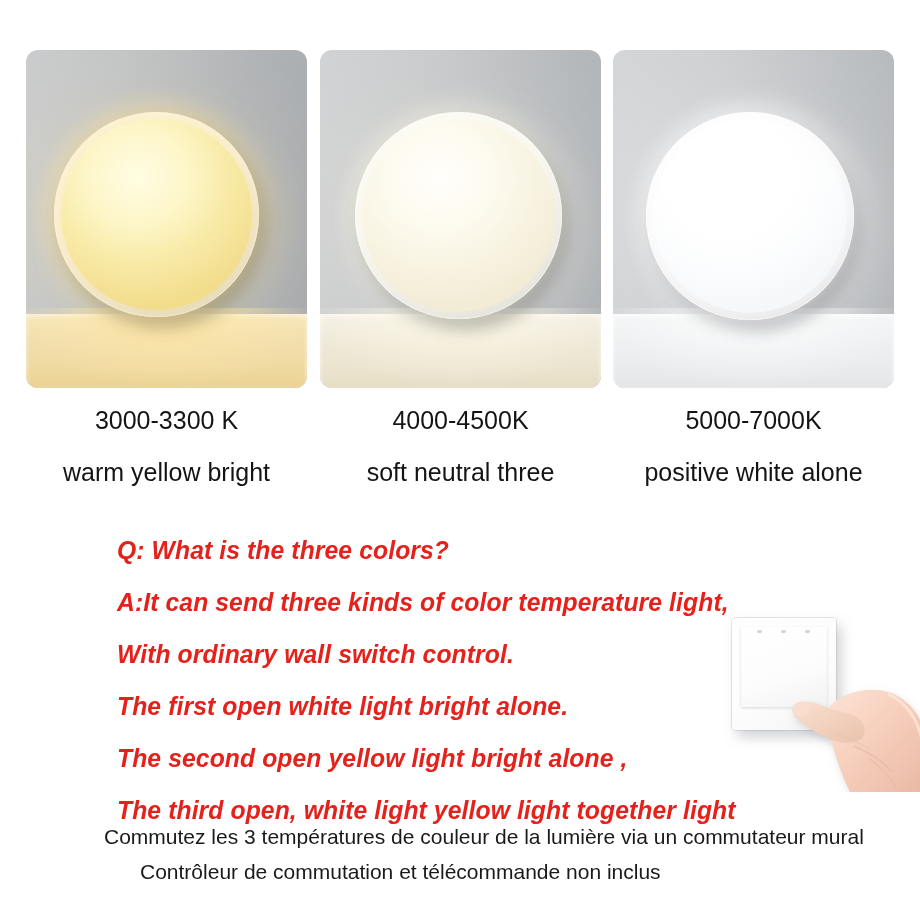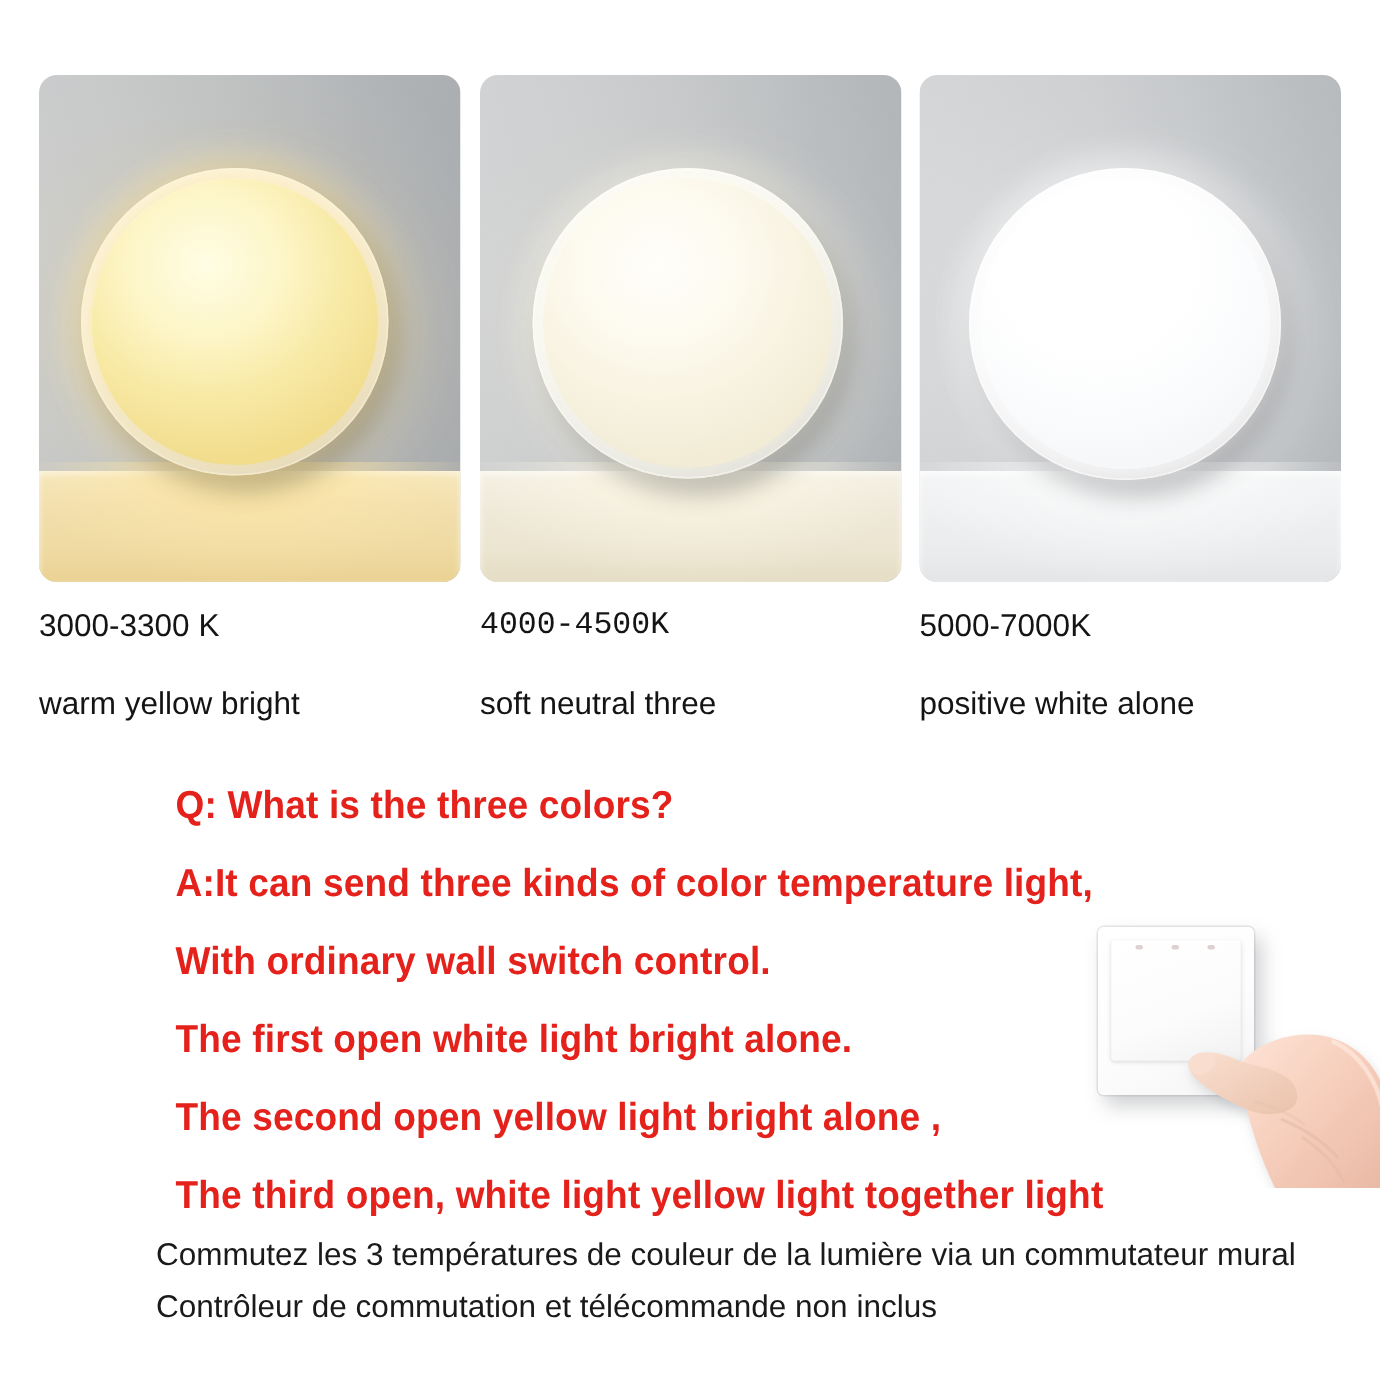--- a/index.html
+++ b/index.html
@@ -126,42 +126,43 @@
   }
   .face-3 {
     background:
       radial-gradient(72% 68% at 40% 30%, #ffffff 0%, #ffffff 44%, #fbfcfd 74%, #f5f7f9 100%);
     box-shadow: 0 0 24px 9px rgba(255,255,255,0.75);
   }
 
   
   .caption {
     position: absolute;
-    text-align: left;
+    text-align: center;
     color: #141414;
-    font-size: 21px;
+    font-size: 25px;
     line-height: 1.05;
     white-space: nowrap;
   }
   .cap-kelvin { top: 407px; }
   .cap-desc   { top: 459px; }
 
   .cap-k-1 { left: 26px;  width: 281px; }
-  .cap-k-2 { left: 320px; width: 281px; font-family: Liberation Mono, monospace; }
+  .cap-k-2 { left: 320px; width: 281px; }
   .cap-k-3 { left: 613px; width: 281px; }
   .cap-d-1 { left: 26px;  width: 281px; }
   .cap-d-2 { left: 320px; width: 281px; }
   .cap-d-3 { left: 613px; width: 281px; }
 
   
   .qa-block {
     position: absolute;
     left: 117px;
-    top: 510px;
+    top: 524px;
     width: 740px;
+    font-style: italic;
   }
   .qa-line {
     color: #e4211b;
     font-family: "Liberation Sans Narrow", "Liberation Sans", sans-serif;
     font-weight: bold;
     font-size: 26px;
     line-height: 52px;
     letter-spacing: 0.1px;
     white-space: nowrap;
     transform: scaleX(0.95);
@@ -219,21 +220,21 @@
   
   .footnote {
     position: absolute;
     left: 104px;
     color: #1a1a1a;
     font-size: 21px;
     line-height: 1.0;
     white-space: nowrap;
   }
   .fn-1 { top: 826px; }
-  .fn-2 { top: 861px; }
+  .fn-2 { top: 861px; margin-left: 36px; }
 </style>
 </head>
 <body>
 
 <div class="photo-row">
 
   <div class="photo-card card-1">
     <div class="wall wall-1"></div>
     <div class="halo" style="left:18px; top:48px; width:250px; height:250px; background:radial-gradient(circle, rgba(255,230,160,0.55) 0%, rgba(255,232,170,0.18) 55%, rgba(255,235,180,0) 75%);"></div>
     <div class="shelf shelf-1"></div>

